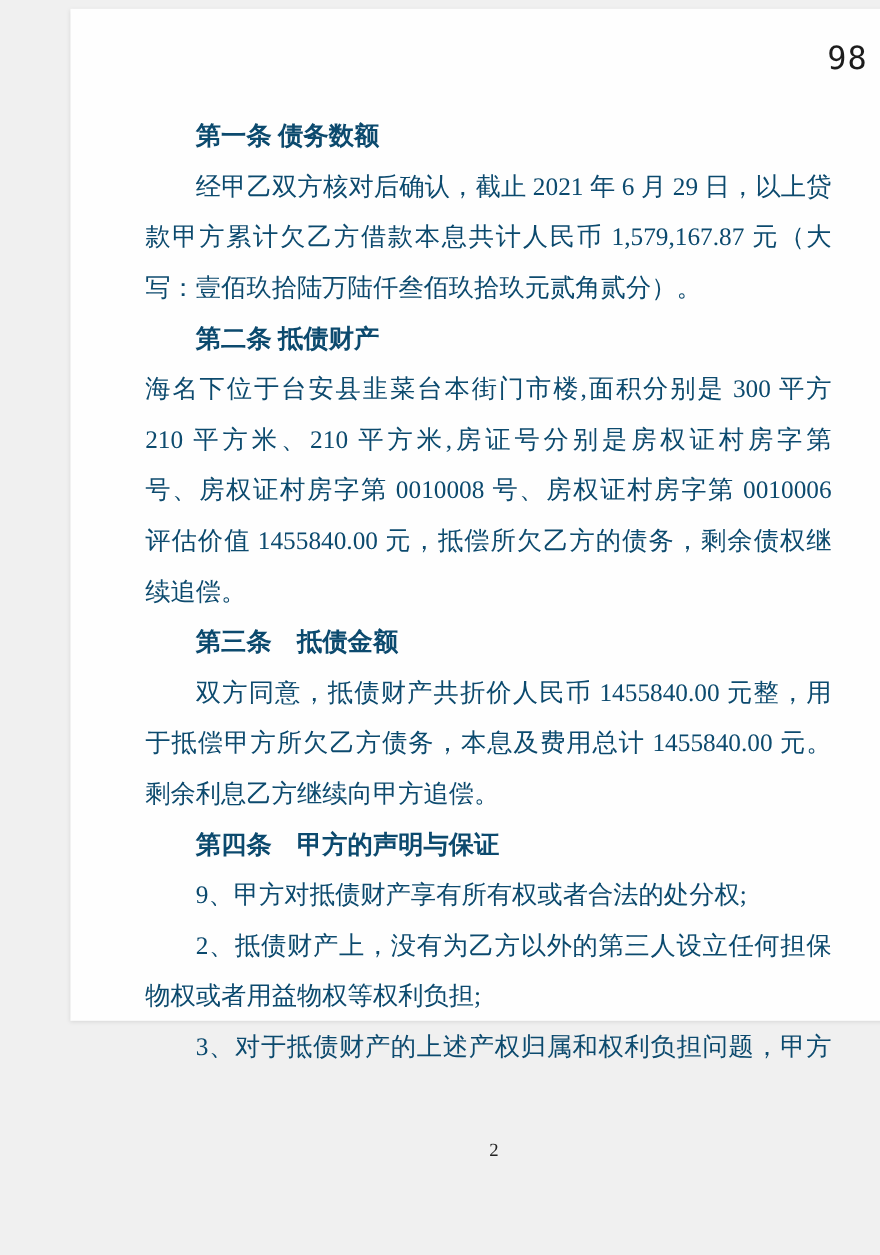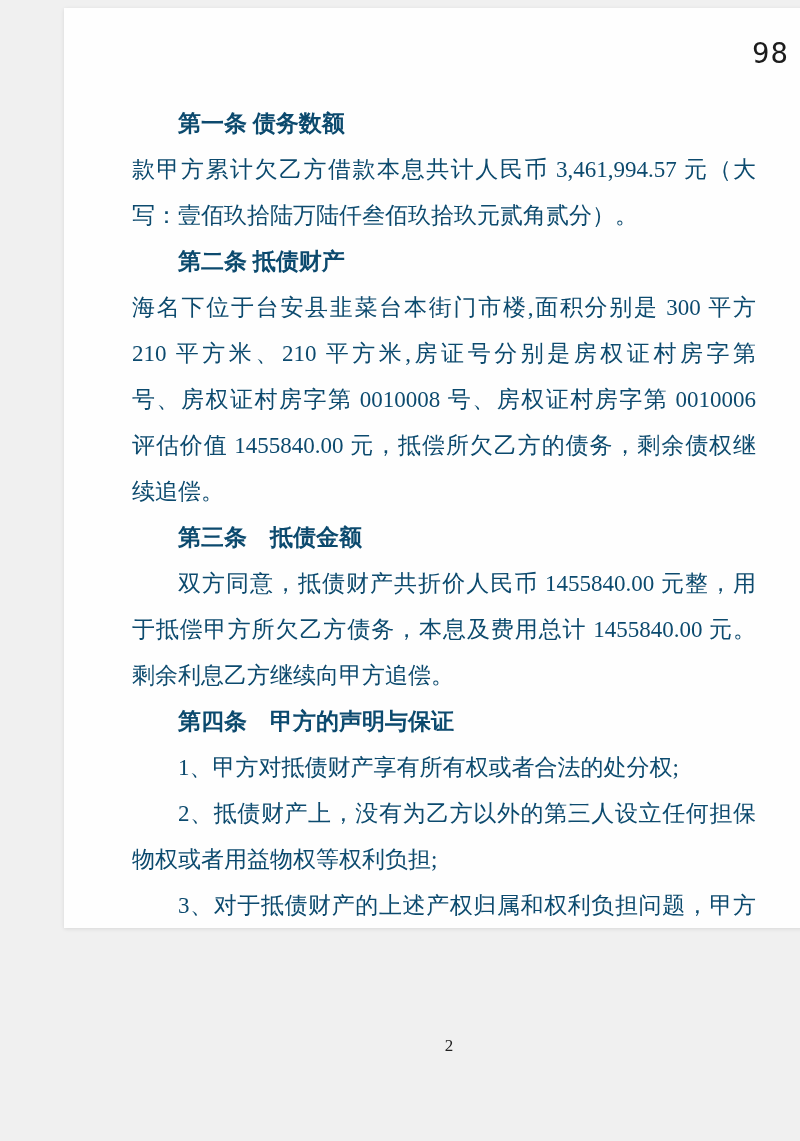--- a/index.html
+++ b/index.html
@@ -79,34 +79,35 @@
 </head>
 <body>
 
 <div class="viewer">
   <div class="page">
 
     <div class="stamp">98</div>
 
     <div class="content">
       <div class="line heading">第一条 债务数额</div>
-      <div class="line fill">款甲方累计欠乙方借款本息共计人民币 3,461,994.57 元（大</div>
+      <div class="line fill indent">经甲乙双方核对后确认，截止 2021 年 6 月 29 日，以上贷</div>
+      <div class="line fill">款甲方累计欠乙方借款本息共计人民币 1,579,167.87 元（大</div>
       <div class="line">写：壹佰玖拾陆万陆仟叁佰玖拾玖元贰角贰分）。</div>
       <div class="line heading">第二条 抵债财产</div>
       <div class="line fill">海名下位于台安县韭菜台本街门市楼,面积分别是 300 平方米、</div>
       <div class="line fill">210 平方米、210 平方米,房证号分别是房权证村房字第 0010007</div>
       <div class="line fill">号、房权证村房字第 0010008 号、房权证村房字第 0010006 号，</div>
       <div class="line fill">评估价值 1455840.00 元，抵偿所欠乙方的债务，剩余债权继</div>
       <div class="line">续追偿。</div>
       <div class="line heading">第三条　抵债金额</div>
       <div class="line fill indent">双方同意，抵债财产共折价人民币 1455840.00 元整，用</div>
       <div class="line fill">于抵偿甲方所欠乙方债务，本息及费用总计 1455840.00 元。</div>
       <div class="line">剩余利息乙方继续向甲方追偿。</div>
       <div class="line heading">第四条　甲方的声明与保证</div>
-      <div class="line indent">1、甲方对抵债财产享有所有权或者合法的处分权;</div>
+      <div class="line indent">9、甲方对抵债财产享有所有权或者合法的处分权;</div>
       <div class="line fill indent">2、抵债财产上，没有为乙方以外的第三人设立任何担保</div>
       <div class="line">物权或者用益物权等权利负担;</div>
       <div class="line fill indent">3、对于抵债财产的上述产权归属和权利负担问题，甲方</div>
     </div>
 
     <div class="footer-num">2</div>
 
   </div>
 </div>
 

